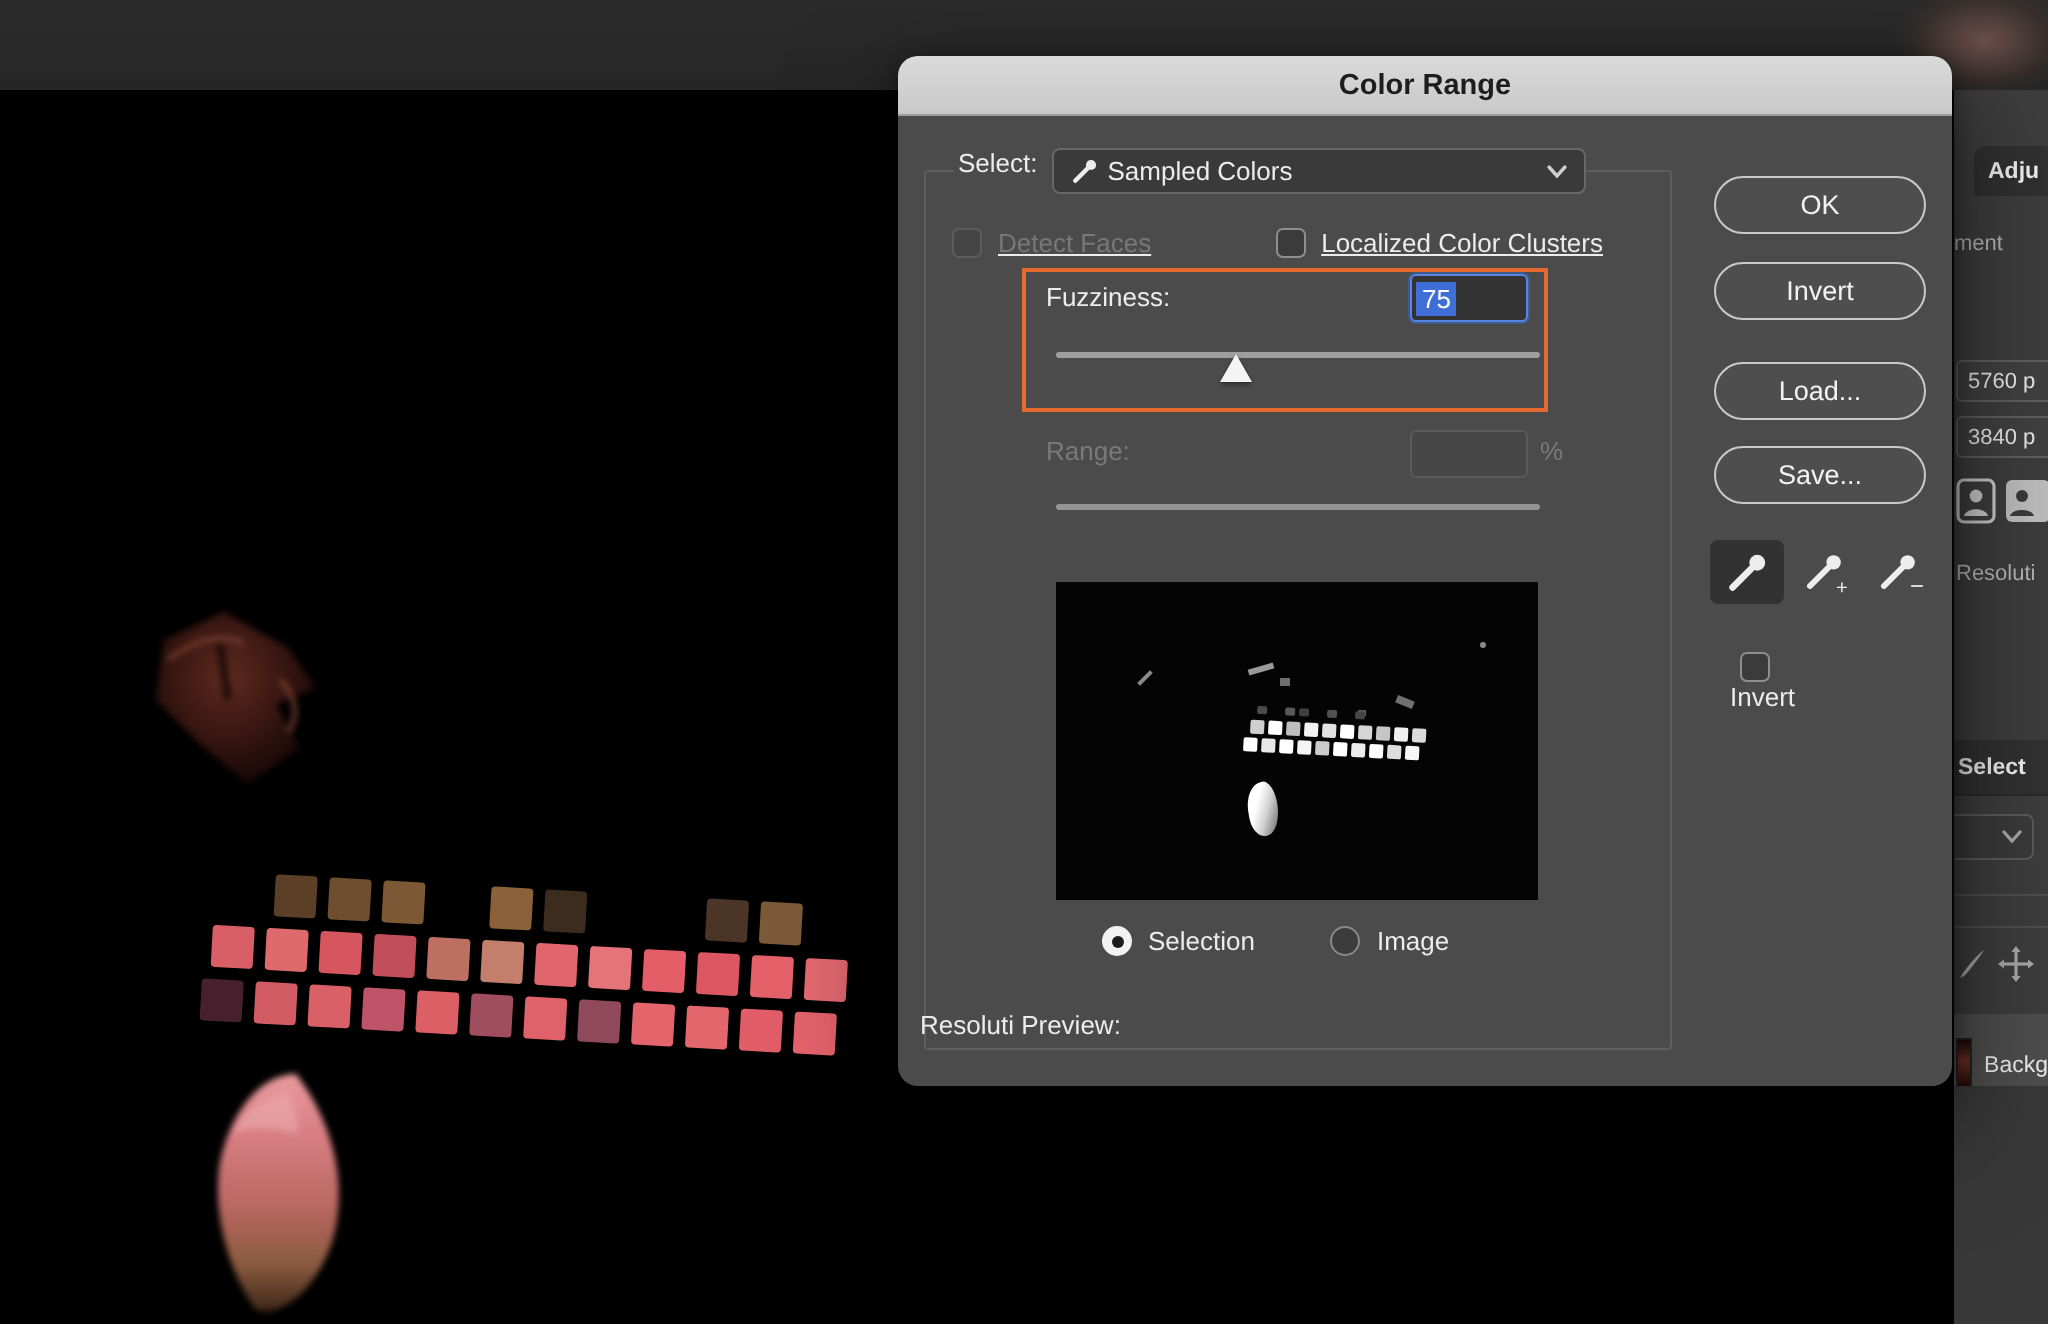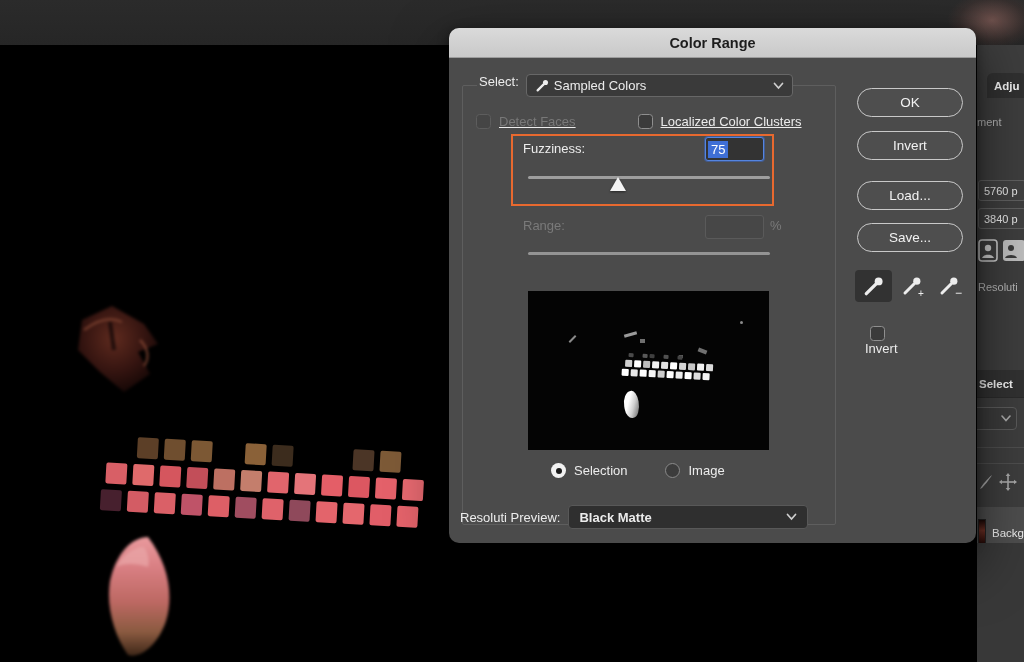--- a/index.html
+++ b/index.html
@@ -344,26 +344,20 @@
 
     <div class="radio-row">
       <div class="radio sel"></div>
       <span class="radio-label">Selection</span>
       <div class="radio unsel" style="margin-left:38px"></div>
       <span class="radio-label">Image</span>
     </div>
 
     <div class="sp-row">
       <span>Resoluti Preview:</span>
-      <div class="sp-dd">
-        <span class="dd-text">Black Matte</span>
-        <svg class="chev" width="11" height="8" viewBox="0 0 11 8">
-            <path d="M1.5 1.5 L5.5 6 L9.5 1.5" stroke="#cfcfcf" stroke-width="1.7" fill="none" stroke-linecap="round"></path>
-          </svg>
-      </div>
     </div>
 
     <div class="btn" style="top:60px">OK</div>
     <div class="btn" style="top:103px">Invert</div>
     <div class="btn" style="top:153px">Load...</div>
     <div class="btn" style="top:195px">Save...</div>
 
     <div class="dropper-box">
       <svg width="22" height="22" viewBox="0 0 20 20">
         <line x1="3" y1="17" x2="11.5" y2="8.5" stroke="#ededed" stroke-width="3" stroke-linecap="round"></line>

